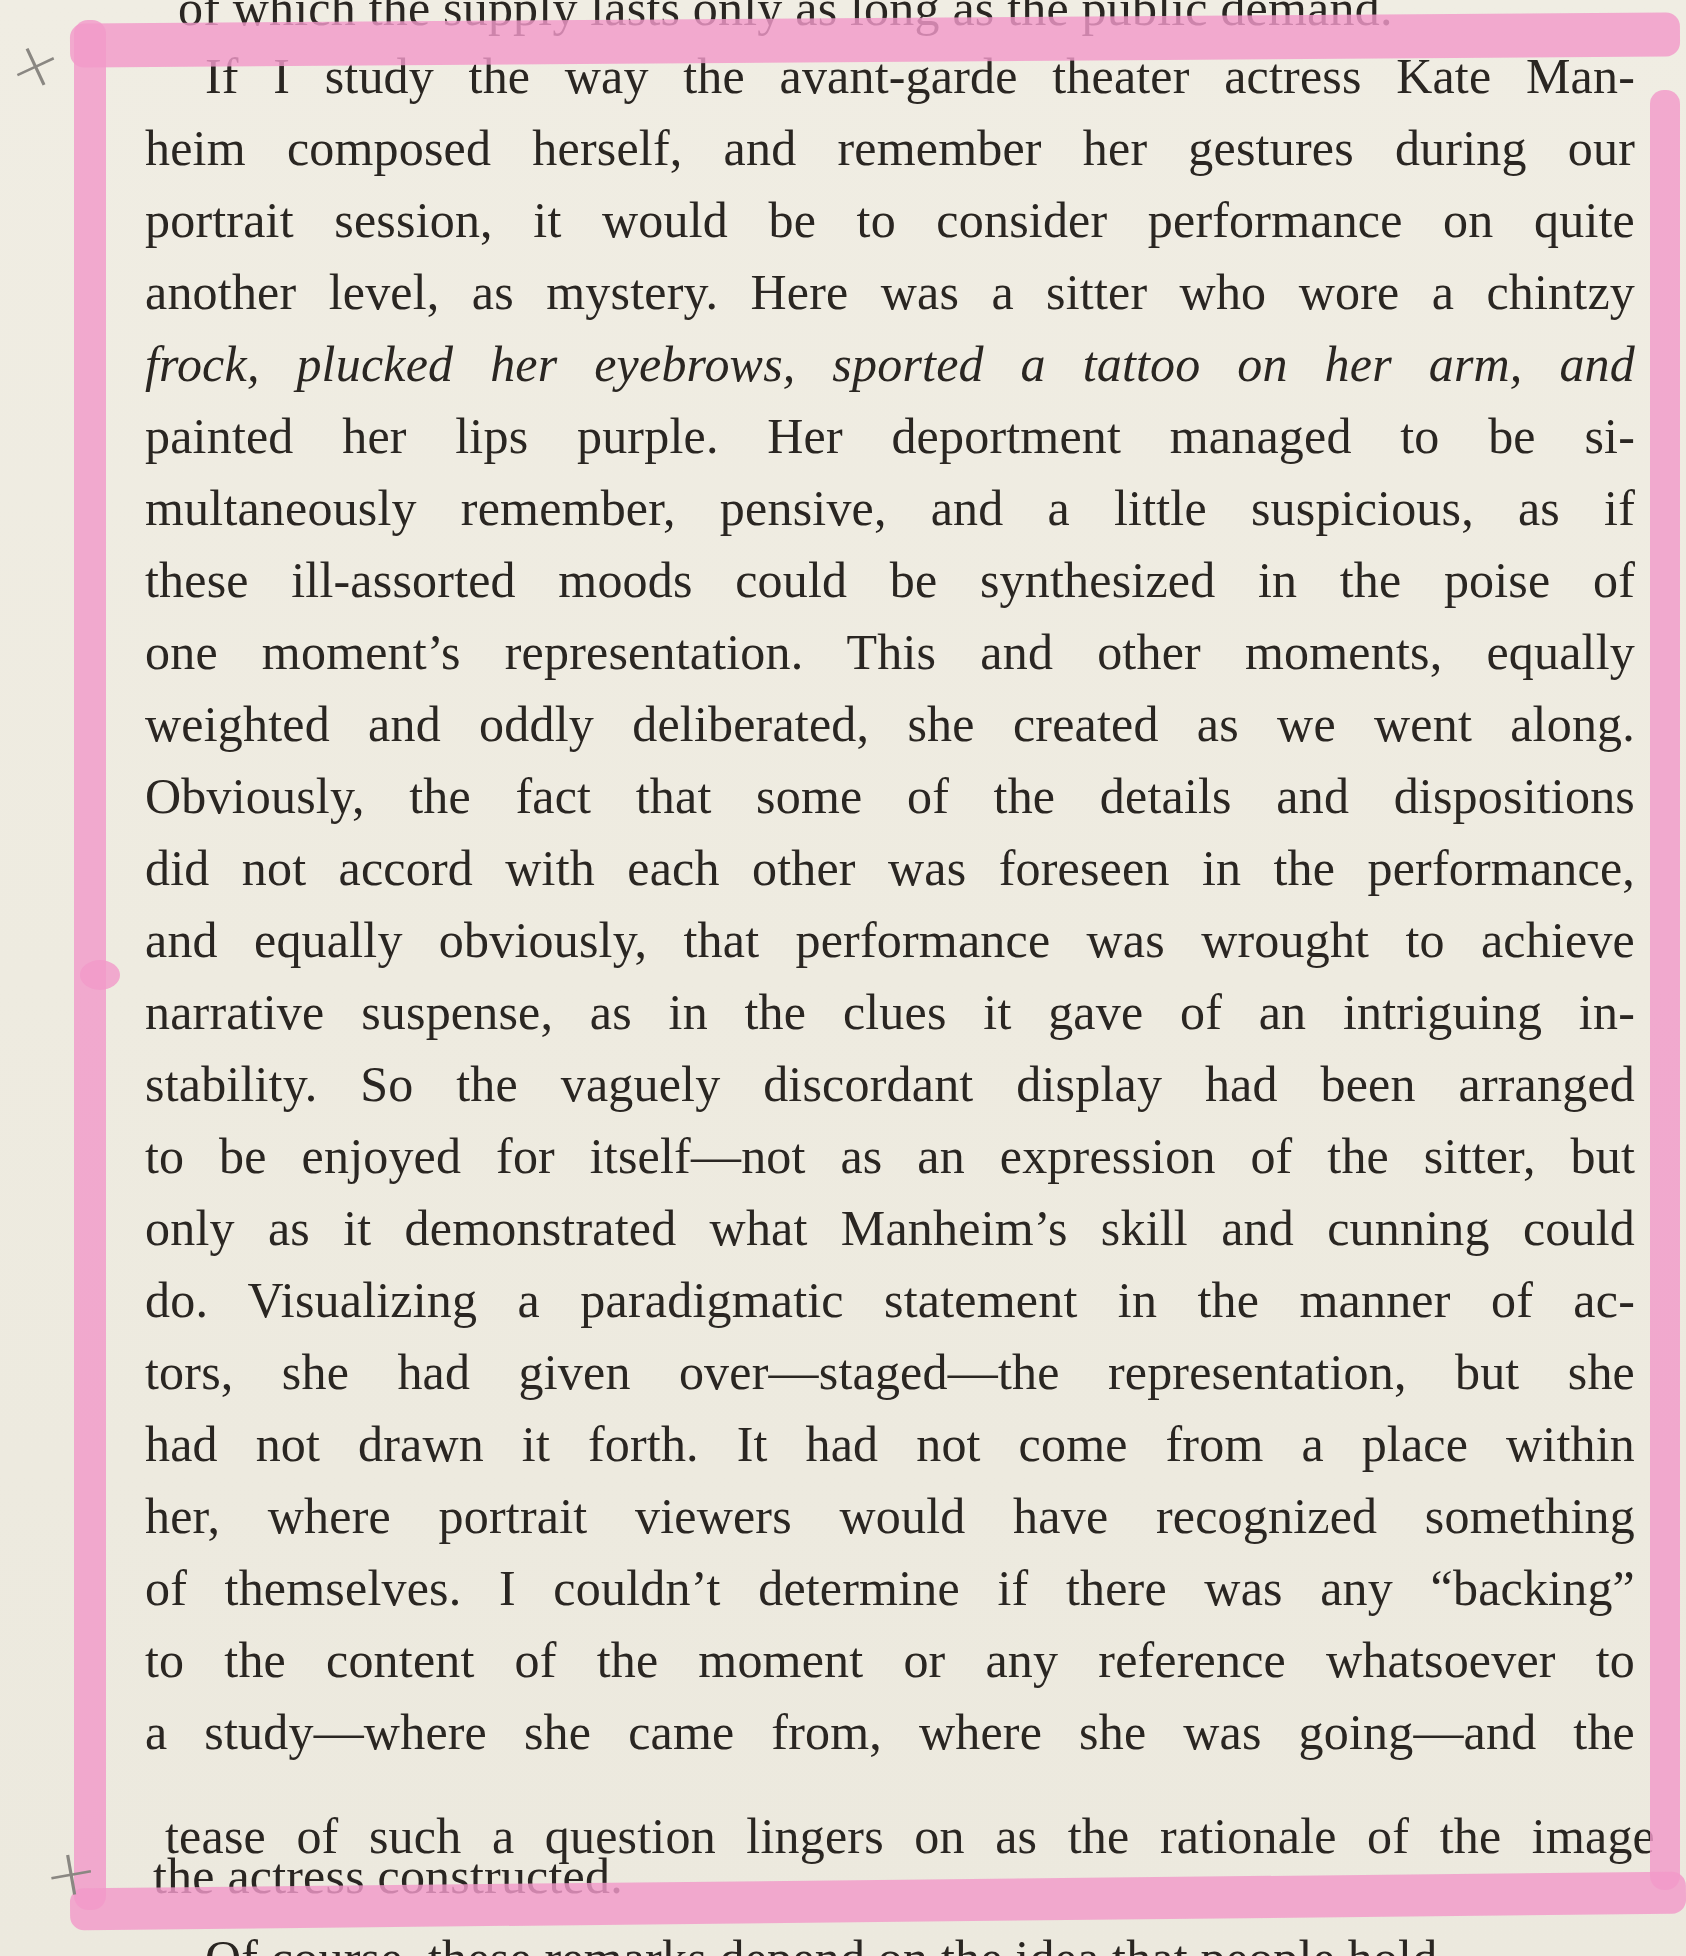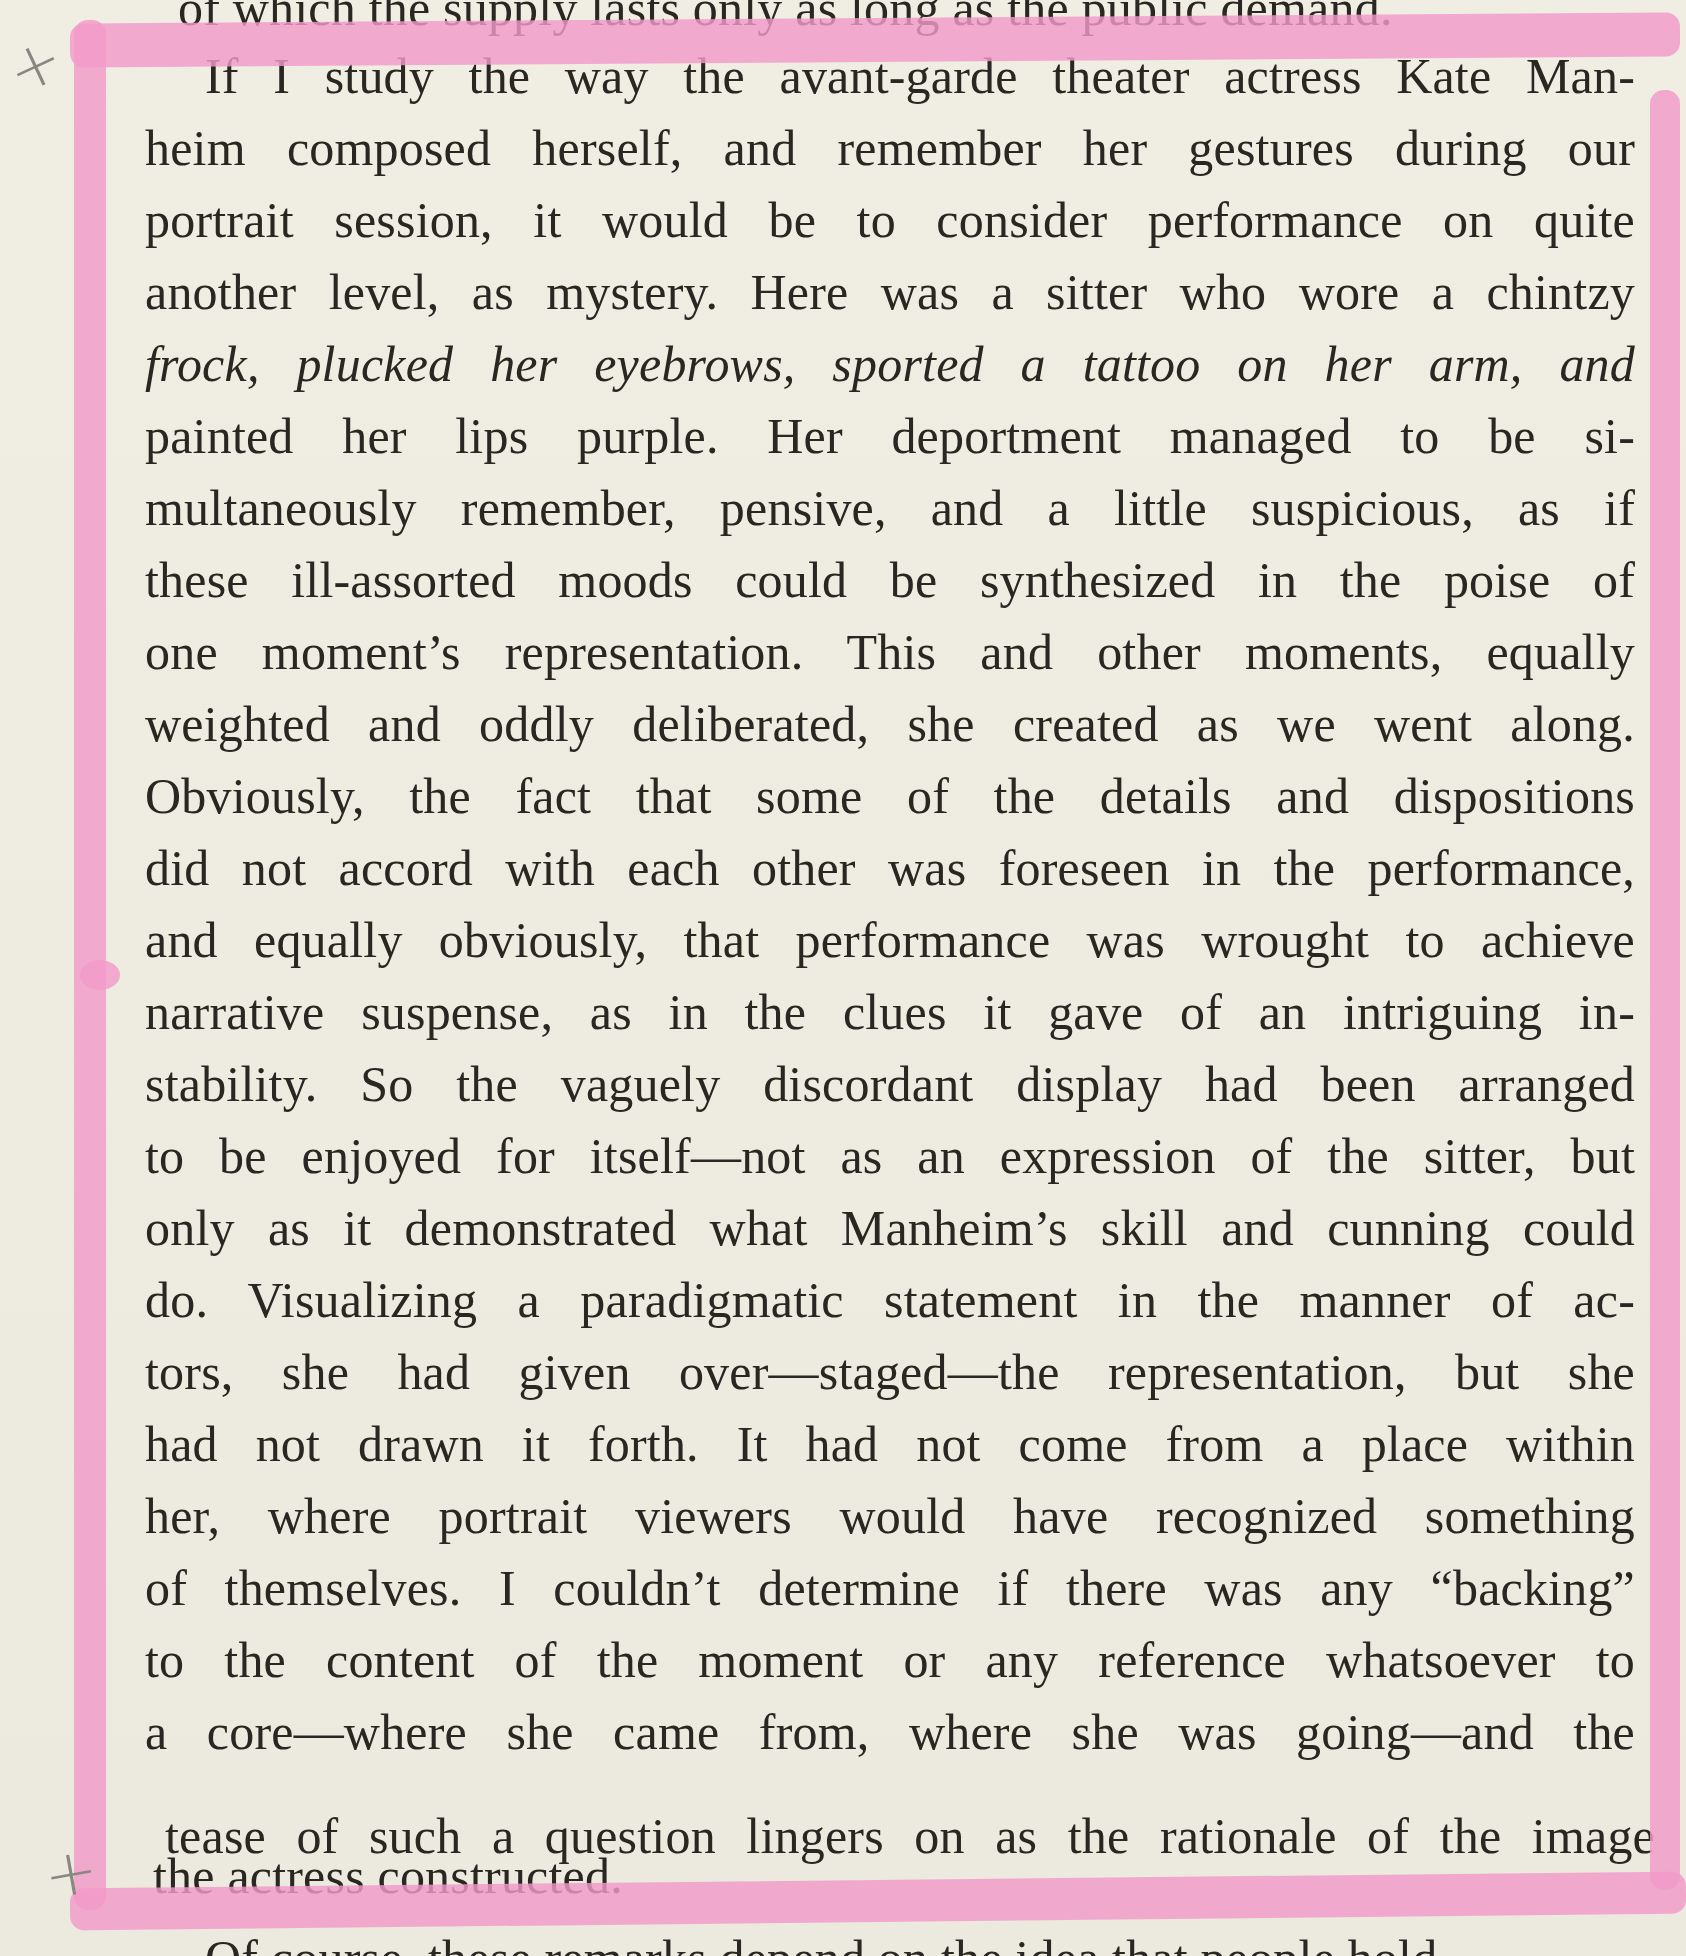--- a/index.html
+++ b/index.html
@@ -65,21 +65,21 @@
     <div class="line" style="top:976px;">narrative suspense, as in the clues it gave of an intriguing in-</div>
     <div class="line" style="top:1048px;">stability. So the vaguely discordant display had been arranged</div>
     <div class="line" style="top:1120px;">to be enjoyed for itself—not as an expression of the sitter, but</div>
     <div class="line" style="top:1192px;">only as it demonstrated what Manheim’s skill and cunning could</div>
     <div class="line" style="top:1264px;">do. Visualizing a paradigmatic statement in the manner of ac-</div>
     <div class="line" style="top:1336px;">tors, she had given over—staged—the representation, but she</div>
     <div class="line" style="top:1408px;">had not drawn it forth. It had not come from a place within</div>
     <div class="line" style="top:1480px;">her, where portrait viewers would have recognized something</div>
     <div class="line" style="top:1552px;">of themselves. I couldn’t determine if there was any “backing”</div>
     <div class="line" style="top:1624px;">to the content of the moment or any reference whatsoever to</div>
-    <div class="line" style="top:1696px;">a core—where she came from, where she was going—and the</div>
+    <div class="line" style="top:1696px;">a study—where she came from, where she was going—and the</div>
     <div class="line" style="top:1800px;margin-left:20px;">tease of such a question lingers on as the rationale of the image</div>
     <div class="line last" style="top:1840px;margin-left:8px;">the actress constructed.</div>
   </div>
 
   <div class="line last" style="top:1922px; left:205px;">Of course, these remarks depend on the idea that people hold</div>
 
   <div class="mark" style="left:70px; top:18px; width:1610px; height:44px; transform:rotate(-0.4deg);"></div>
   <div class="mark" style="left:74px; top:20px; width:32px; height:1890px;"></div>
   <div class="mark" style="left:1650px; top:90px; width:30px; height:1800px;"></div>
   <div class="mark" style="left:70px; top:1880px; width:1616px; height:42px; transform:rotate(-0.6deg);"></div>

